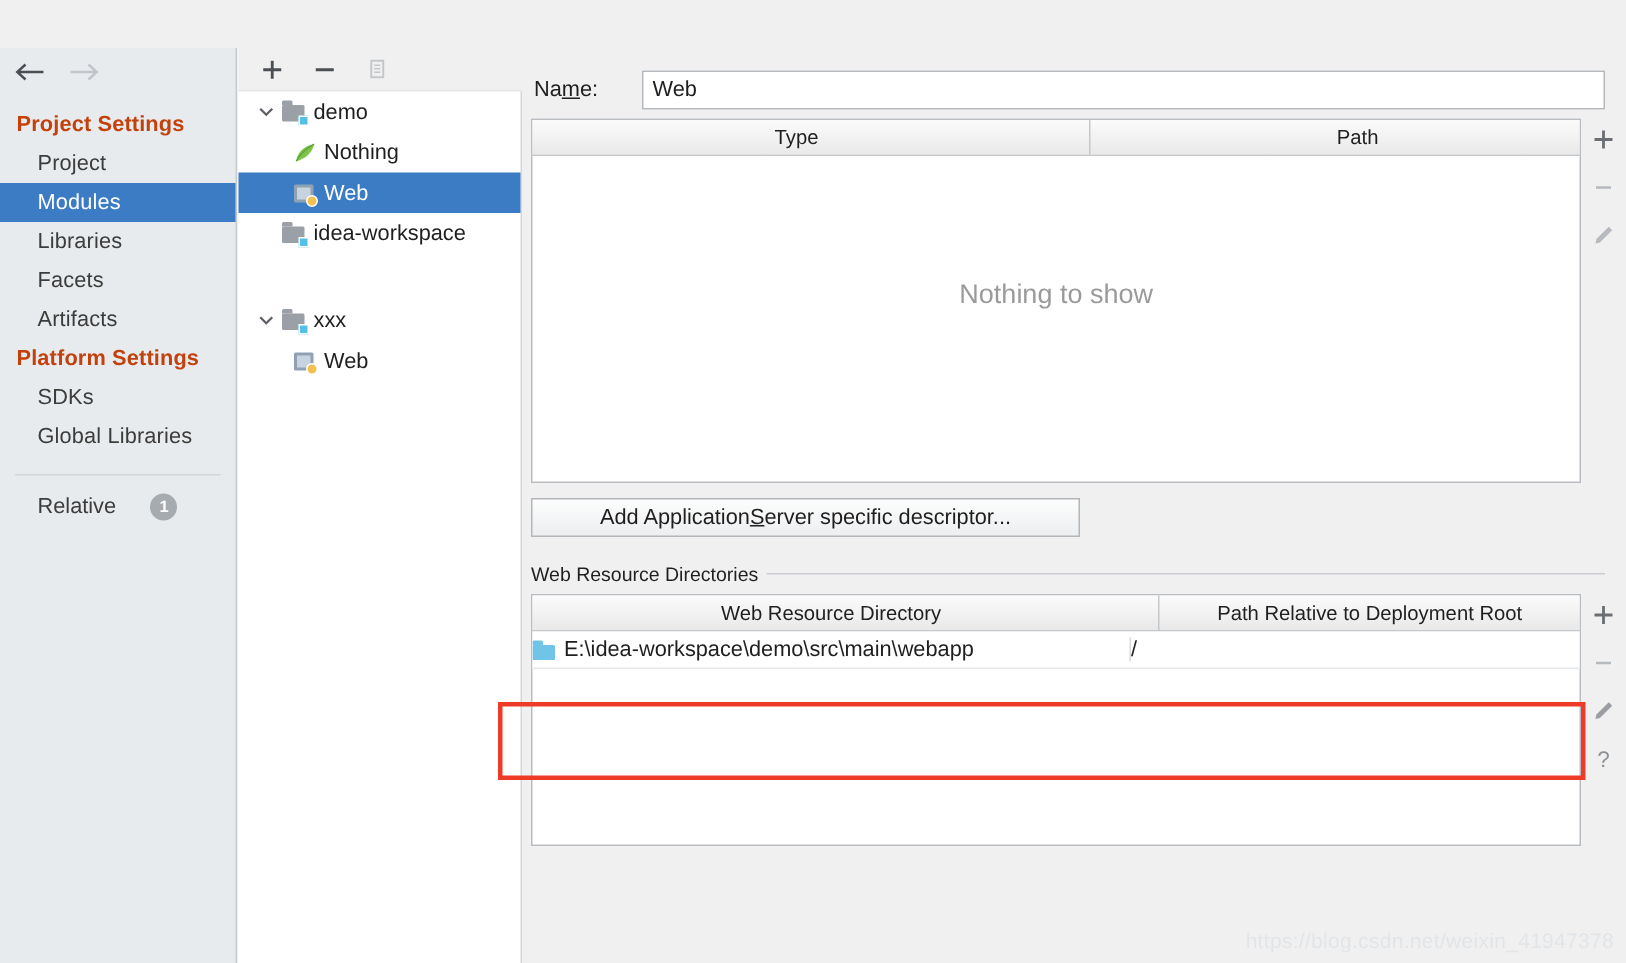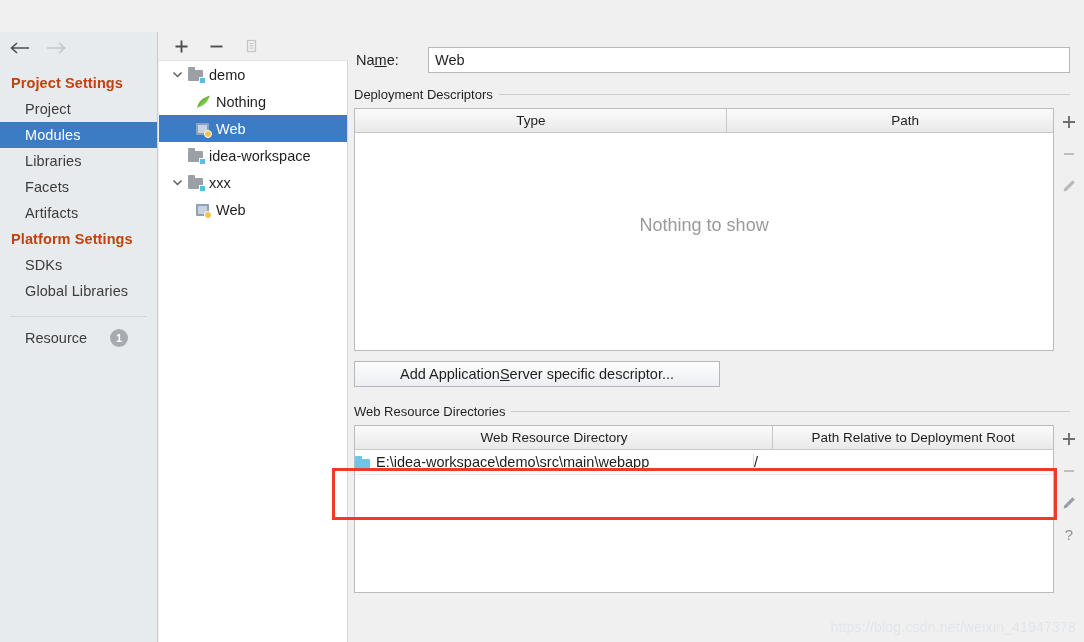--- a/index.html
+++ b/index.html
@@ -391,21 +391,21 @@
       <div class="nav-item">Project</div>
       <div class="nav-item selected">Modules</div>
       <div class="nav-item">Libraries</div>
       <div class="nav-item">Facets</div>
       <div class="nav-item">Artifacts</div>
       <div class="nav-group">Platform Settings</div>
       <div class="nav-item">SDKs</div>
       <div class="nav-item">Global Libraries</div>
       <div class="nav-sep"></div>
       <div class="problems-row">
-        <span>Resource</span>
+        <span>Relative</span>
         <span class="problems-badge">1</span>
       </div>
     </div>
   </div>
 
   <div class="treepanel">
     <div class="tree-toolbar">
       <div class="tb-btn">
         <svg width="15" height="15" viewBox="0 0 15 15">
           <path d="M7.5,1.5 L7.5,13.5 M1.5,7.5 L13.5,7.5" stroke="#4b4f53" stroke-width="1.9"></path>
@@ -460,21 +460,21 @@
 
       <div class="tree-row" style="padding-left:29px;">
         <span class="tree-icon ic-folder">
           <span class="tab"></span>
             <span class="body"></span>
             <span class="badge"></span>
         </span>
         <span class="tree-label">idea-workspace</span>
       </div>
 
-      <div class="tree-row" style="padding-left:7px;">
+      <div class="tree-row" style="padding-left:7px;margin-top:31px;">
         <span class="twisty">
           <svg width="11" height="11" viewBox="0 0 11 11">
               <path d="M1.5,3.5 L5.5,7.5 L9.5,3.5" stroke="#5b5f63" stroke-width="1.5" fill="none"></path>
             </svg>
         </span>
         <span class="tree-icon ic-folder">
           <span class="tab"></span>
             <span class="body"></span>
             <span class="badge"></span>
         </span>
@@ -495,24 +495,20 @@
   <div class="content">
 
     <div class="name-row">
       <div class="name-label">
         <span>Na</span><u>m</u><span>e:</span>
       </div>
       <input class="name-input" type="text" value="Web" style="">
     </div>
 
     
-    <div class="section-title">
-      <span>Deployment Descriptors</span>
-      <span class="rule"></span>
-    </div>
 
     <div class="table-wrap">
       <div class="table-box" style="width:705px;height:243px;">
         <div class="thead">
           <div class="th" style="width:352px;">Type</div>
           <div class="th" style="flex:1;padding-left:30px;">Path</div>
         </div>
         <div class="empty-msg">Nothing to show</div>
       </div>
       <div class="side-tools">

